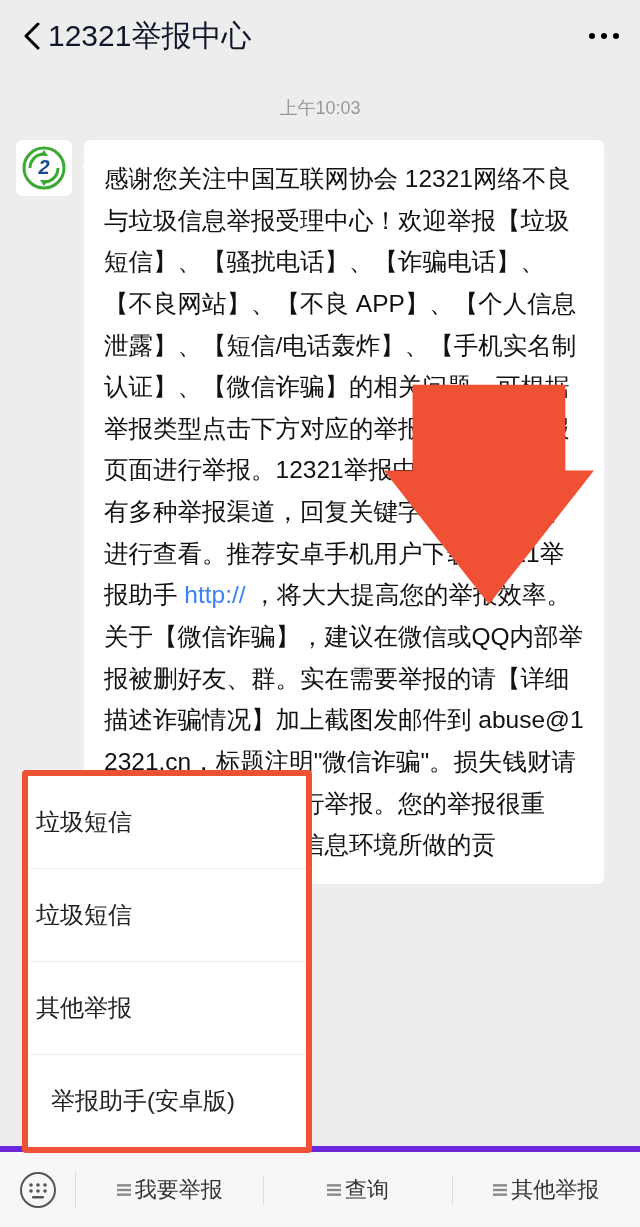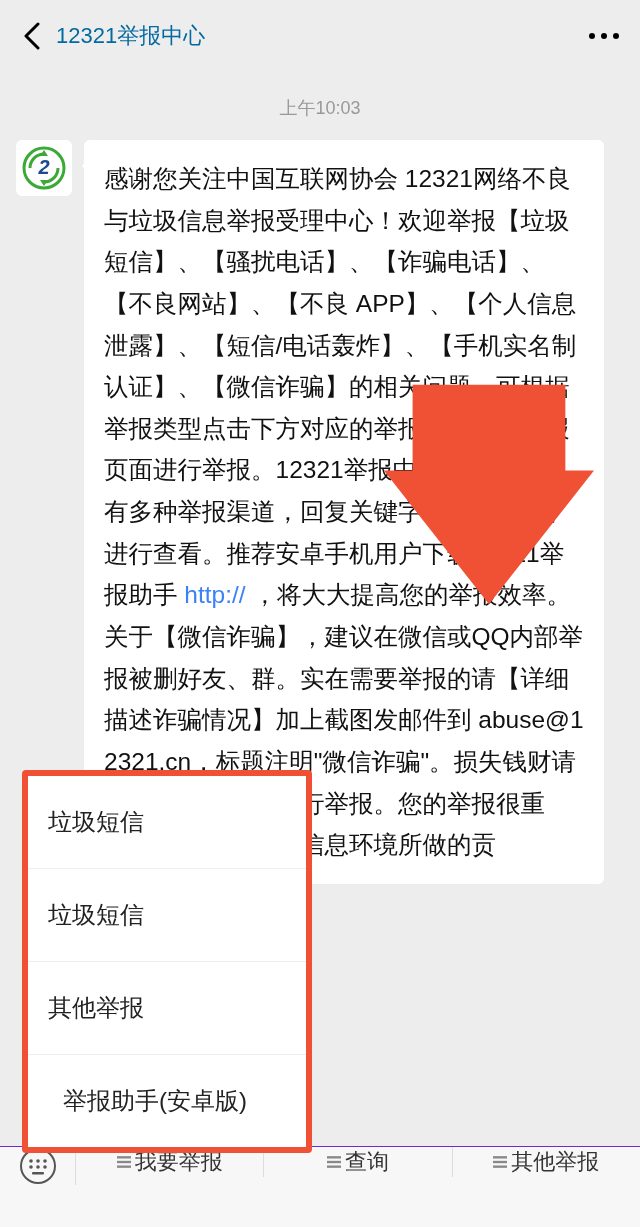--- a/index.html
+++ b/index.html
@@ -19,24 +19,23 @@
       padding: 0 16px;
     }
     .back-btn {
       width: 32px;
       height: 32px;
       display: flex;
       align-items: center;
       justify-content: center;
     }
     .header-title {
-      font-size: 22px;
+      font-size: 30px;
       font-weight: 500;
-      color: #0369a1;
-      margin-left: 8px;
+      color: #0f172a;
     }
     .more-btn {
       margin-left: auto;
       width: 40px;
       height: 32px;
       display: flex;
       align-items: center;
       justify-content: center;
     }
     .dots {
@@ -112,39 +111,39 @@
       position: absolute;
       bottom: 74px;
       left: 22px;
       width: 290px;
       background: #fff;
       border: 6px solid #f05033;
       border-radius: 4px;
       z-index: 40;
     }
     .popup-item {
-      padding: 30px 20px;
+      padding: 30px 8px;
       font-size: 24px;
       color: #222;
       border-bottom: 1px solid #eee;
     }
     .popup-item:last-child {
       border-bottom: none;
       margin-left: 15px;
     }
     .bottom-bar {
       position: absolute;
       bottom: 0;
       left: 0;
       right: 0;
       height: 81px;
       background: #f7f7f7;
-      border-top: 1px solid #6d28d9;
-      display: flex;
-      align-items: flex-start;
+      border-top: 6px solid #6d28d9;
+      display: flex;
+      align-items: center;
     }
     .keyboard-btn {
       width: 76px;
       display: flex;
       align-items: center;
       justify-content: center;
       border-right: 1px solid #ddd;
     }
     .bottom-tab {
       flex: 1;

